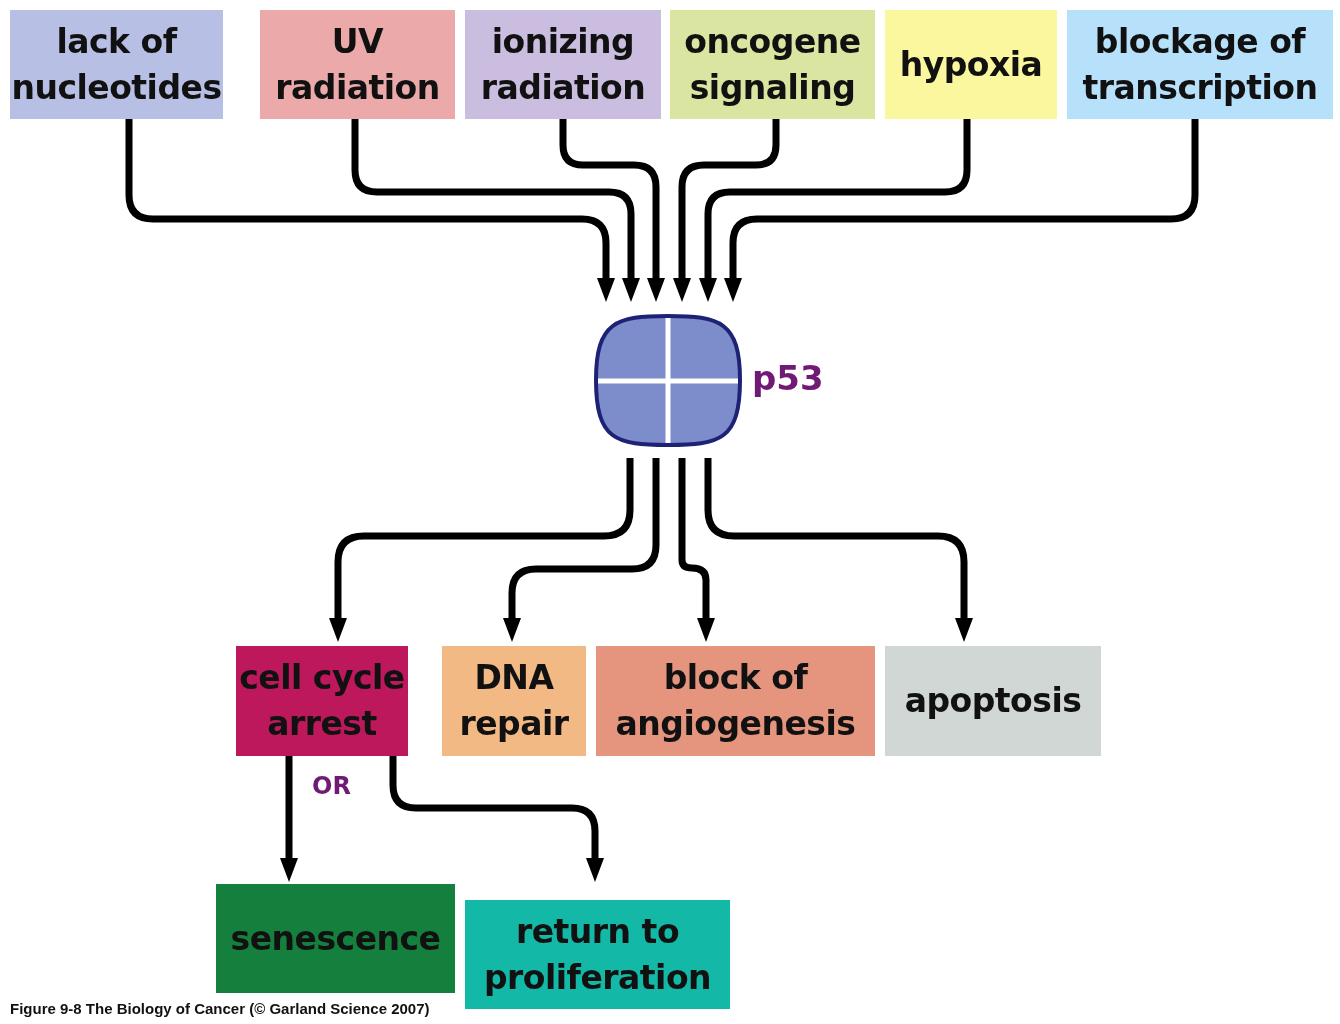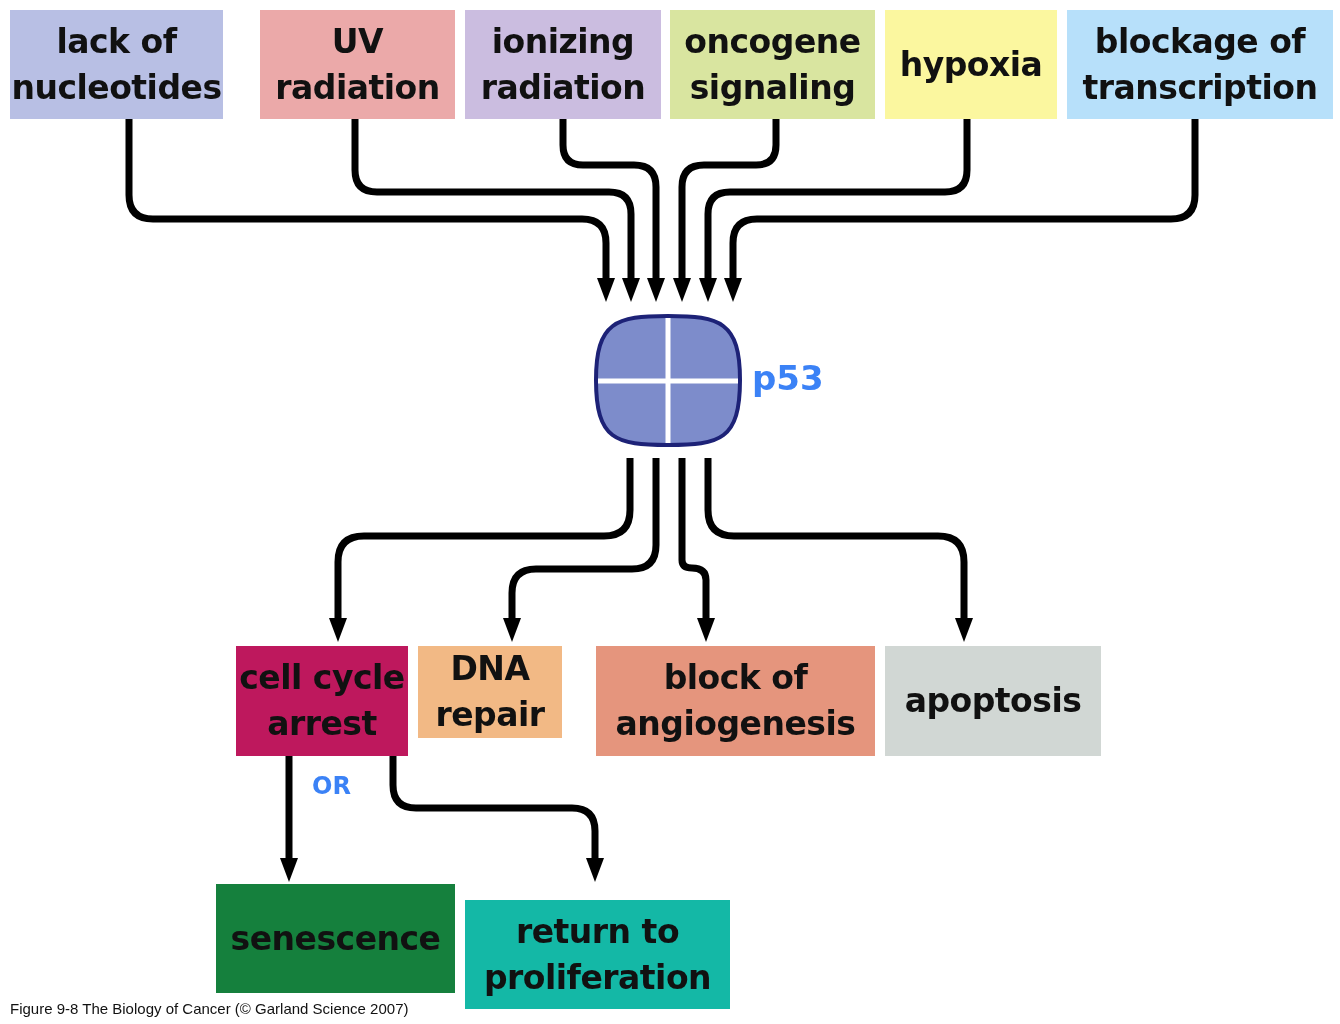--- a/index.html
+++ b/index.html
@@ -3,24 +3,24 @@
 <meta charset="utf-8">
 <style>
   html, body { margin: 0; padding: 0; background: #ffffff; }
   body { width: 1340px; height: 1024px; position: relative; overflow: hidden;
          font-family: "DejaVu Sans", "Liberation Sans", sans-serif; }
   .box { position: absolute; display: flex; align-items: center; justify-content: center;
          text-align: center; font-weight: bold; color: #111; font-size: 33px; line-height: 46px;
          letter-spacing: -0.5px; white-space: pre-line; box-sizing: border-box; }
   .box span { display: block; }
   #arrows { position: absolute; left: 0; top: 0; }
-  .label { position: absolute; font-weight: bold; color: #3b82f6; }
+  .label { position: absolute; font-weight: bold; color: #701a75; }
   #p53-label { left: 752px; top: 358px; font-size: 34px; }
   #or-label { left: 312px; top: 772px; font-size: 24px; }
-  #caption { position: absolute; left: 10px; top: 1000px; font-size: 15px; font-weight: normal; color: #111;
+  #caption { position: absolute; left: 10px; top: 1000px; font-size: 15px; font-weight: bold; color: #111;
              font-family: "Liberation Sans", sans-serif; }
 </style>
 </head>
 <body>
 
 <svg id="arrows" width="1340" height="1024">
   <defs>
     <marker id="ah" markerWidth="6" markerHeight="8" refX="3" refY="6" orient="auto" markerUnits="userSpaceOnUse" viewBox="0 0 6 8"></marker>
   </defs>
   <g fill="none" stroke="#000" stroke-width="7" id="paths">
@@ -67,21 +67,21 @@
 <div id="in-3" class="box" style="left: 670px; top: 10px; width: 205px; height: 109px; background: rgb(217, 229, 160);"><span>oncogene
 signaling</span></div>
 <div id="in-4" class="box" style="left: 885px; top: 10px; width: 172px; height: 109px; background: rgb(251, 247, 159);"><span>hypoxia</span></div>
 <div id="in-5" class="box" style="left: 1067px; top: 10px; width: 266px; height: 109px; background: rgb(183, 224, 250);"><span>blockage of
 transcription</span></div>
 
 <div id="p53-label" class="label">p53</div>
 
 <div id="out-0" class="box" style="left: 236px; top: 646px; width: 172px; height: 110px; background: #be185d;"><span>cell cycle
 arrest</span></div>
-<div id="out-1" class="box" style="left: 418px; top: 646px; width: 144px; height: 92px; background: rgb(242, 185, 133);"><span>DNA
+<div id="out-1" class="box" style="left: 442px; top: 646px; width: 144px; height: 110px; background: rgb(242, 185, 133);"><span>DNA
 repair</span></div>
 <div id="out-2" class="box" style="left: 596px; top: 646px; width: 279px; height: 110px; background: rgb(229, 149, 125);"><span>block of
 angiogenesis</span></div>
 <div id="out-3" class="box" style="left: 885px; top: 646px; width: 216px; height: 110px; background: rgb(209, 215, 212);"><span>apoptosis</span></div>
 
 <div id="or-label" class="label">OR</div>
 
 <div id="fate-0" class="box" style="left: 216px; top: 884px; width: 239px; height: 109px; background: #15803d;"><span>senescence</span></div>
 <div id="fate-1" class="box" style="left: 465px; top: 900px; width: 265px; height: 109px; background: #14b8a6;"><span>return to
 proliferation</span></div>

